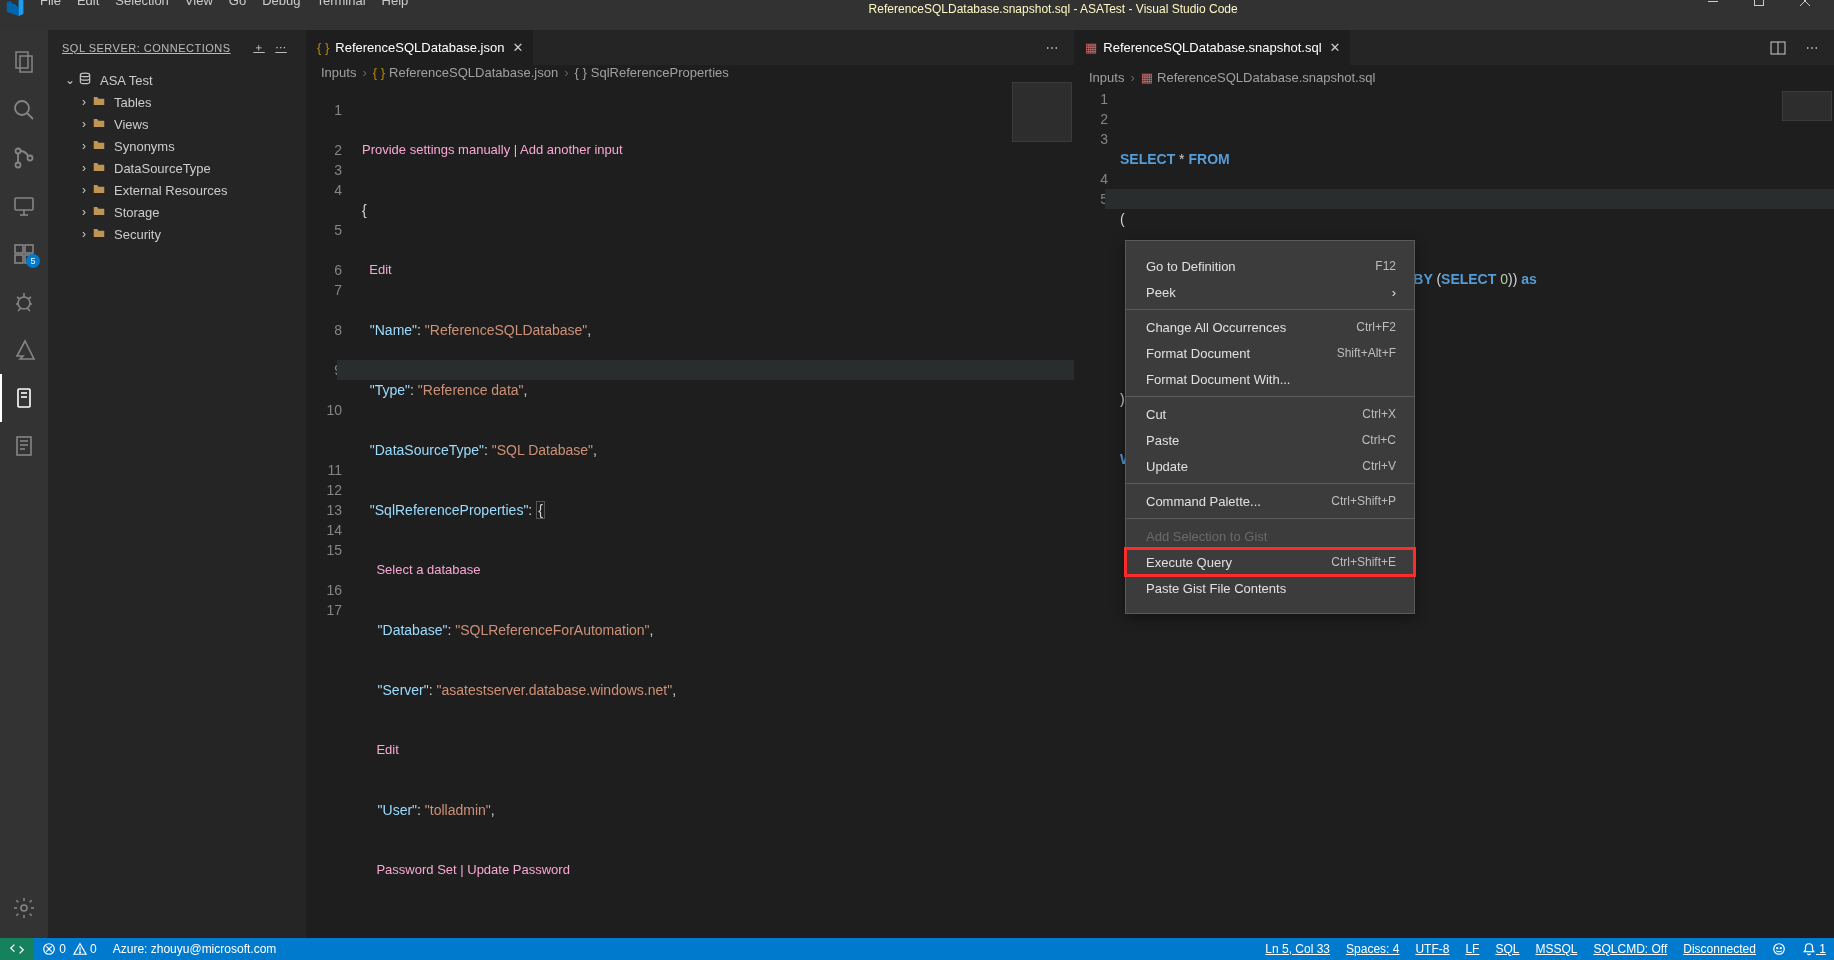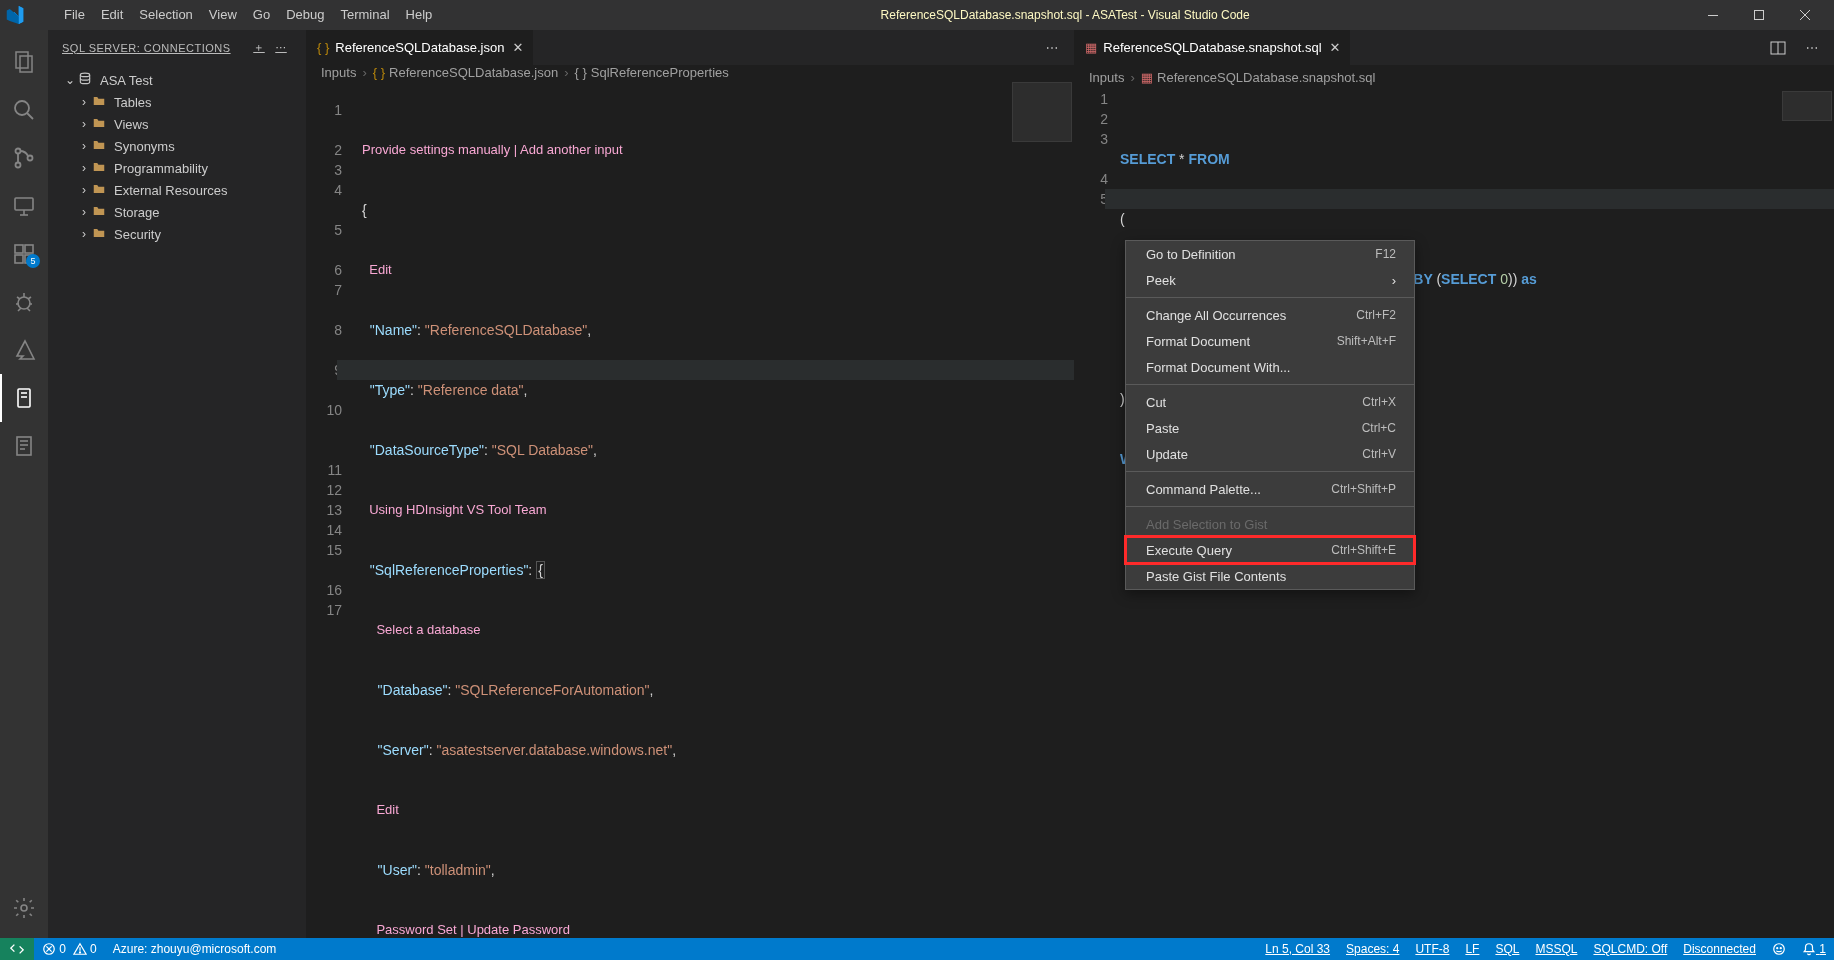--- a/index.html
+++ b/index.html
@@ -1,17 +1,17 @@
 <!DOCTYPE html>
 <html><head>
 <meta charset="utf-8">
 <style>
 * { margin:0; padding:0; box-sizing:border-box; font-family:"Segoe UI",Arial,sans-serif; }
 body { background:#1e1e1e; color:#cccccc; width:1834px; height:960px; overflow:hidden; font-size:13px; }
-.title-bar { height:30px; background:#323233; display:flex; align-items:center; padding:0 6px;gap:24px; }
+.title-bar { height:30px; background:#323233; display:flex; align-items:flex-end; padding:14px 6px; }
 .title-bar .logo { width:18px; height:18px; margin-right:8px; }
 .menu-bar { display:flex; }
 .menu-item { padding:0 8px; line-height:30px; color:#cccccc; cursor:default; }
 .title-text { flex:1; text-align:center; color:#fef9c3; font-size:12px; }
 .window-controls { display:flex; }
 .win-ctrl { width:46px; height:30px; display:flex; align-items:center; justify-content:center; color:#cccccc; }
 .main { display:flex; height:calc(100% - 30px - 22px); }
 .activity-bar { width:48px; background:#333333; display:flex; flex-direction:column; align-items:center; padding-top:8px; position:relative; }
 .activity-icon { width:48px; height:48px; display:flex; align-items:center; justify-content:center; color:#858585; position:relative; }
 .activity-icon.active { color:#ffffff; }
@@ -48,21 +48,21 @@
 .code .hl-line { position:absolute; left:-25px; right:0; height:20px; background:#2a2d2e; z-index:0; }
 .code .row { position:relative; z-index:1; height:20px; }
 .k { color:#9cdcfe; } 
 .s { color:#ce9178; } 
 .b { color:#d4d4d4; } 
 .kw { color:#569cd6;font-weight:bold; } 
 .kw2 { color:#c586c0; } 
 .fn { color:#dcdcaa; }
 .num { color:#b5cea8; }
 .minimap { position:absolute; top:2px; right:2px; width:60px; height:60px; background:#2d2d2d; border:1px solid #3a3a3a; }
-.context-menu { position:absolute; background:#3c3c3c; border:1px solid #5a5a5a; box-shadow:0 4px 12px rgba(0,0,0,.4); z-index:10; font-size:13px; color:#e0e0e0; padding:0 0; }
+.context-menu { position:absolute; background:#3c3c3c; border:1px solid #5a5a5a; box-shadow:0 4px 12px rgba(0,0,0,.4); z-index:10; font-size:13px; color:#e0e0e0; padding:12px 0; }
 .context-menu .mi { height:26px; display:flex; align-items:center; padding:0 18px 0 20px; justify-content:space-between; }
 .context-menu .mi.disabled { color:#6a6a6a; }
 .context-menu .mi .sc { color:#bdbdbd; margin-left:36px; font-size:12px; }
 .context-menu .sep { height:1px; background:#5a5a5a; margin:4px 0; }
 .context-menu .mi.boxed { outline:3px solid #ff2a2a; outline-offset:-1px; }
 .context-menu .mi .arrow { margin-left:36px; color:#e0e0e0; }
 .status-bar { height:22px; background:#007acc; color:#ffffff; display:flex; align-items:center; font-size:12px; }
 .status-bar .sb-item { padding:0 8px; display:flex; align-items:center; height:100%; }
 .status-bar .sb-left { display:flex; align-items:center; }
 .status-bar .sb-right { margin-left:auto; display:flex; align-items:center;text-decoration:underline; }
@@ -239,21 +239,21 @@
           </span>
           <span>Synonyms</span>
         </div>
       <div class="tree-row depth1">
           <span class="chev">›</span>
           <span class="folder">
             <svg width="14" height="14" viewBox="0 0 24 24" fill="#c09553">
               <path d="M3 5h6l2 3h10v11H3z"></path>
             </svg>
           </span>
-          <span>Programmability</span>
+          <span>DataSourceType</span>
         </div>
       <div class="tree-row depth1">
           <span class="chev">›</span>
           <span class="folder">
             <svg width="14" height="14" viewBox="0 0 24 24" fill="#c09553">
               <path d="M3 5h6l2 3h10v11H3z"></path>
             </svg>
           </span>
           <span>External Resources</span>
         </div>
@@ -331,21 +331,20 @@
           <div class="ln">17</div>
         </div>
         <div class="code">
           <div class="hl-line" style="top:280px"></div>
           <div class="row hint">Provide settings manually | Add another input</div>
           <div class="row"><span class="b">{</span></div>
           <div class="row hint">  <span>Edit</span></div>
           <div class="row">  <span class="k">"Name"</span><span class="b">: </span><span class="s">"ReferenceSQLDatabase"</span><span class="b">,</span></div>
           <div class="row">  <span class="k">"Type"</span><span class="b">: </span><span class="s">"Reference data"</span><span class="b">,</span></div>
           <div class="row">  <span class="k">"DataSourceType"</span><span class="b">: </span><span class="s">"SQL Database"</span><span class="b">,</span></div>
-          <div class="row hint">  <span>Using HDInsight VS Tool Team</span></div>
           <div class="row">  <span class="k">"SqlReferenceProperties"</span><span class="b">: </span><span class="b" style="border:1px solid #555;padding:0 1px">{</span></div>
           <div class="row hint">    <span>Select a database</span></div>
           <div class="row">    <span class="k">"Database"</span><span class="b">: </span><span class="s">"SQLReferenceForAutomation"</span><span class="b">,</span></div>
           <div class="row">    <span class="k">"Server"</span><span class="b">: </span><span class="s">"asatestserver.database.windows.net"</span><span class="b">,</span></div>
           <div class="row hint">    <span>Edit</span></div>
           <div class="row">    <span class="k">"User"</span><span class="b">: </span><span class="s">"tolladmin"</span><span class="b">,</span></div>
           <div class="row hint">    <span>Password Set | Update Password</span></div>
           
           
           

